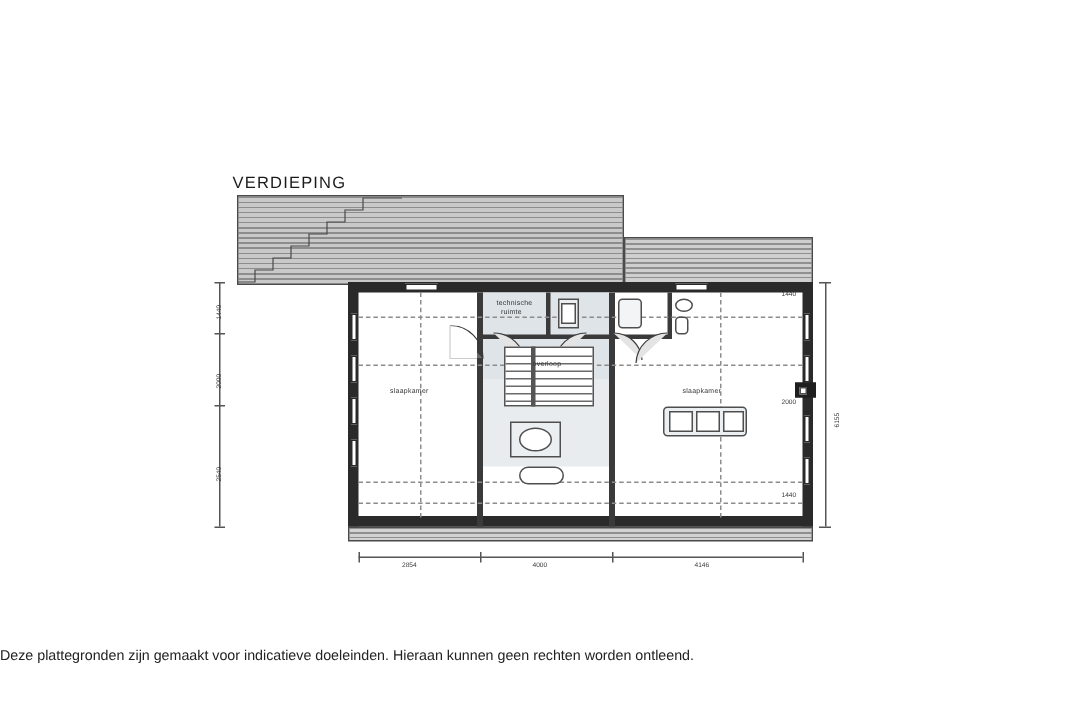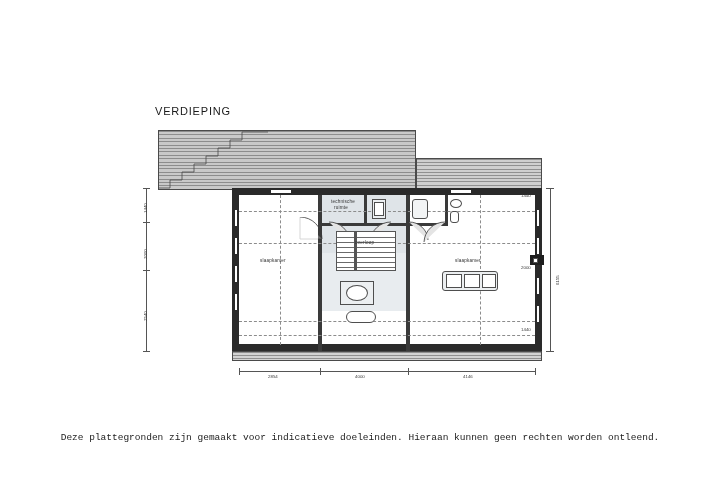--- a/index.html
+++ b/index.html
@@ -17,34 +17,33 @@
   #sheet {
     position: absolute;
     left: 0; top: 0;
     width: 720px;
     height: 480px;
     background: #ffffff;
   }
   .title {
     position: absolute;
     left: 155px;
-    top: 105px;
+    top: 116px;
     font-size: 11px;
     letter-spacing: 0.8px;
     color: #1a1a1a;
   }
   .footer {
     position: absolute;
     left: 0;
     top: 432px;
     width: 720px;
-    text-align: center;
+    text-align: left;
     font-size: 9.5px;
     color: #222222;
-    font-family: Liberation Mono, monospace;
   }
 
   
   #plan {
     position: absolute;
     left: 150px;
     top: 125px;
     width: 410px;
     height: 250px;
   }

